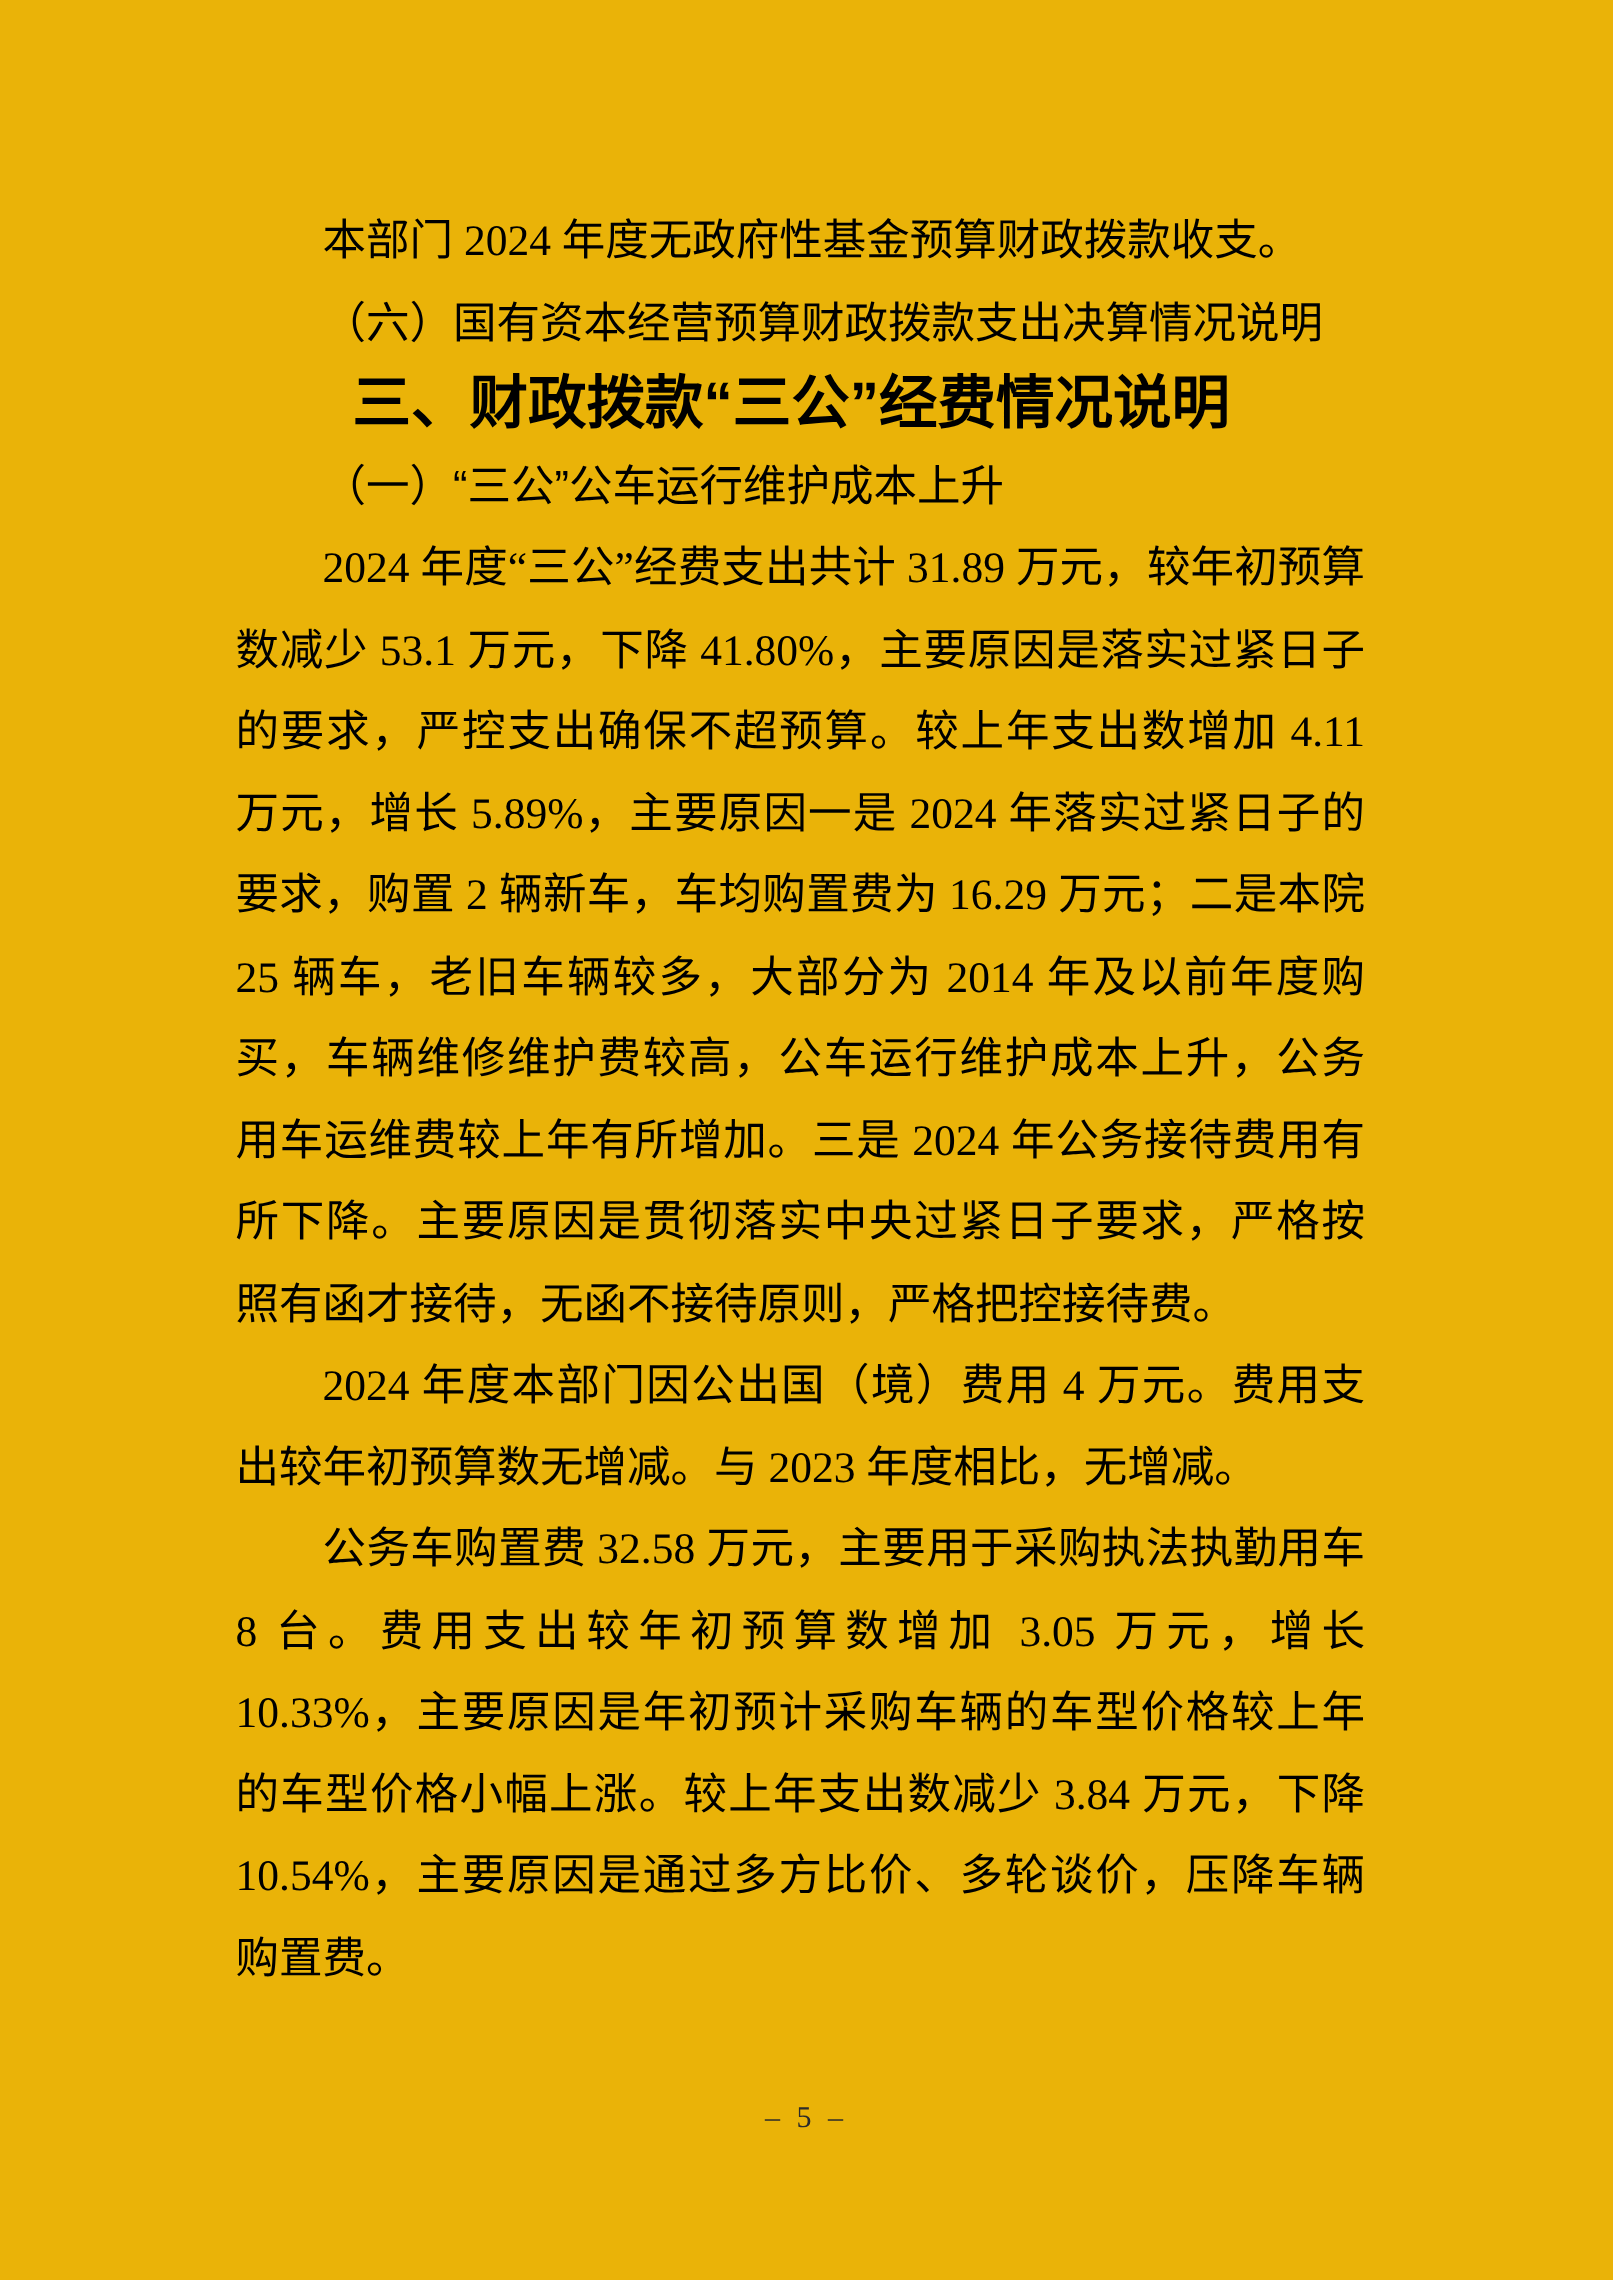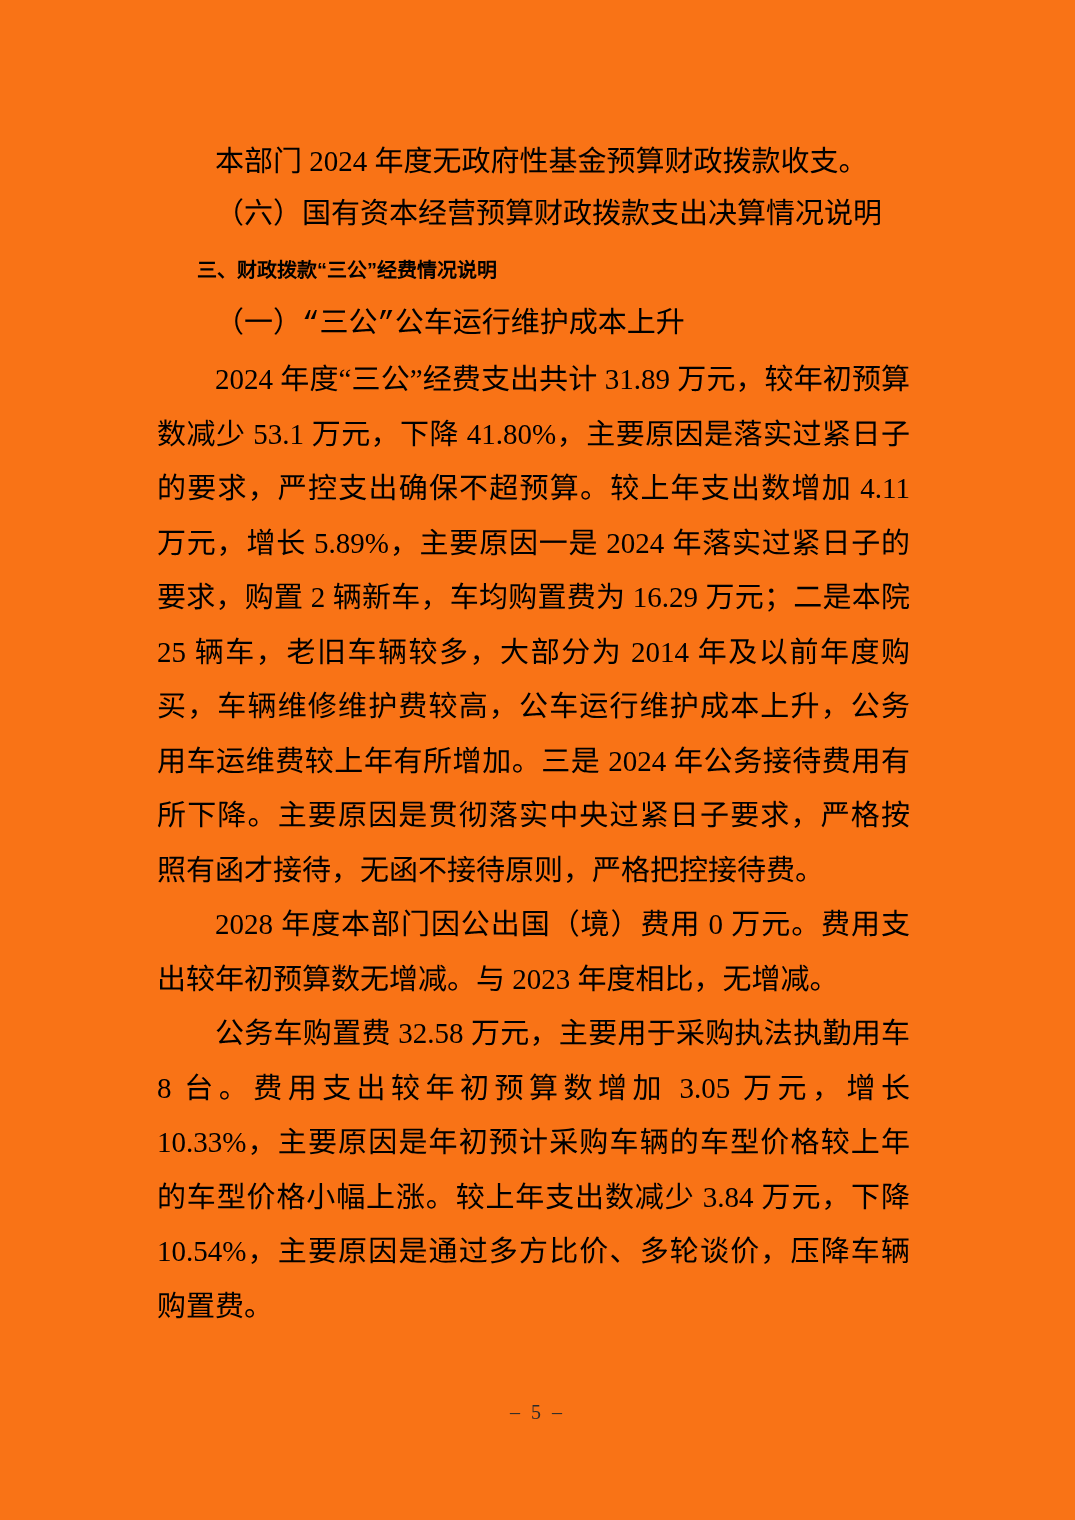--- a/index.html
+++ b/index.html
@@ -4,21 +4,21 @@
 <style>
   html, body {
     margin: 0;
     padding: 0;
     background: #ffffff;
   }
   .page {
     position: relative;
     width: 1075px;
     height: 1520px;
-    background: #f97316;
+    background: #eab308;
     overflow: hidden;
     font-family: "Liberation Serif", "DejaVu Serif", serif;
     color: #000000;
   }
   .doc-body {
     position: absolute;
     left: 157px;
     top: 134px;
     width: 753px;
   }
@@ -31,25 +31,25 @@
     text-align-last: left;
     text-indent: 2em;
     font-family: "Liberation Serif", "DejaVu Serif", serif;
     font-weight: normal;
     word-break: normal;
     overflow-wrap: break-word;
   }
   .para--heading {
     font-family: "Liberation Sans", "DejaVu Sans", sans-serif;
     font-weight: 700;
-    font-size: 20px;
+    font-size: 39px;
     text-align: right;
   }
   .para--subheading {
-    font-family: Liberation Mono, monospace;
+    font-family: Liberation Sans, sans-serif;
     font-weight: normal;
   }
   .page-footer {
     position: absolute;
     left: 0;
     right: 0;
     top: 1400px;
     text-align: center;
   }
   .page-number {
@@ -63,19 +63,19 @@
 </head>
 <body>
 
 <div class="page">
   <main class="doc-body" id="doc-body">
       <p class="para para--body">本部门 2024 年度无政府性基金预算财政拨款收支。</p>
       <p class="para para--subheading">（六）国有资本经营预算财政拨款支出决算情况说明</p>
       <p class="para para--heading">三、财政拨款“三公”经费情况说明</p>
       <p class="para para--subheading">（一）“三公”公车运行维护成本上升</p>
       <p class="para para--body">2024 年度“三公”经费支出共计 31.89 万元，较年初预算数减少 53.1 万元，下降 41.80%，主要原因是落实过紧日子的要求，严控支出确保不超预算。较上年支出数增加 4.11 万元，增长 5.89%，主要原因一是 2024 年落实过紧日子的要求，购置 2 辆新车，车均购置费为 16.29 万元；二是本院 25 辆车，老旧车辆较多，大部分为 2014 年及以前年度购买，车辆维修维护费较高，公车运行维护成本上升，公务用车运维费较上年有所增加。三是 2024 年公务接待费用有所下降。主要原因是贯彻落实中央过紧日子要求，严格按照有函才接待，无函不接待原则，严格把控接待费。</p>
-      <p class="para para--body">2028 年度本部门因公出国（境）费用 0 万元。费用支出较年初预算数无增减。与 2023 年度相比，无增减。</p>
+      <p class="para para--body">2024 年度本部门因公出国（境）费用 4 万元。费用支出较年初预算数无增减。与 2023 年度相比，无增减。</p>
       <p class="para para--body">公务车购置费 32.58 万元，主要用于采购执法执勤用车 8 台。费用支出较年初预算数增加 3.05 万元，增长 10.33%，主要原因是年初预计采购车辆的车型价格较上年的车型价格小幅上涨。较上年支出数减少 3.84 万元，下降 10.54%，主要原因是通过多方比价、多轮谈价，压降车辆购置费。</p>
     </main>
   <footer class="page-footer">
     <span class="page-number">– 5 –</span>
   </footer>
 </div>
 
 </body></html>

